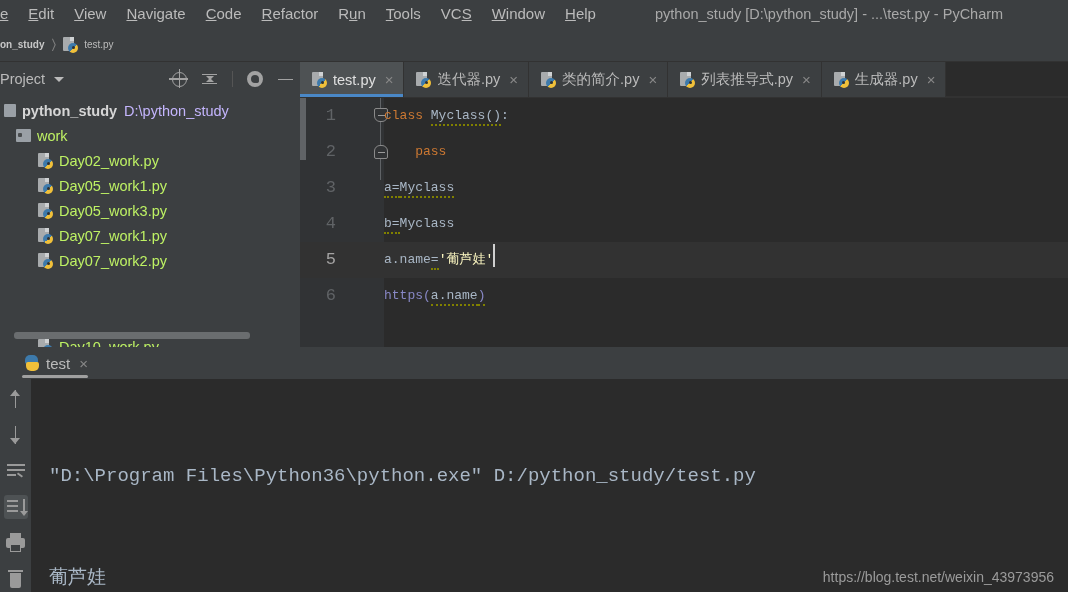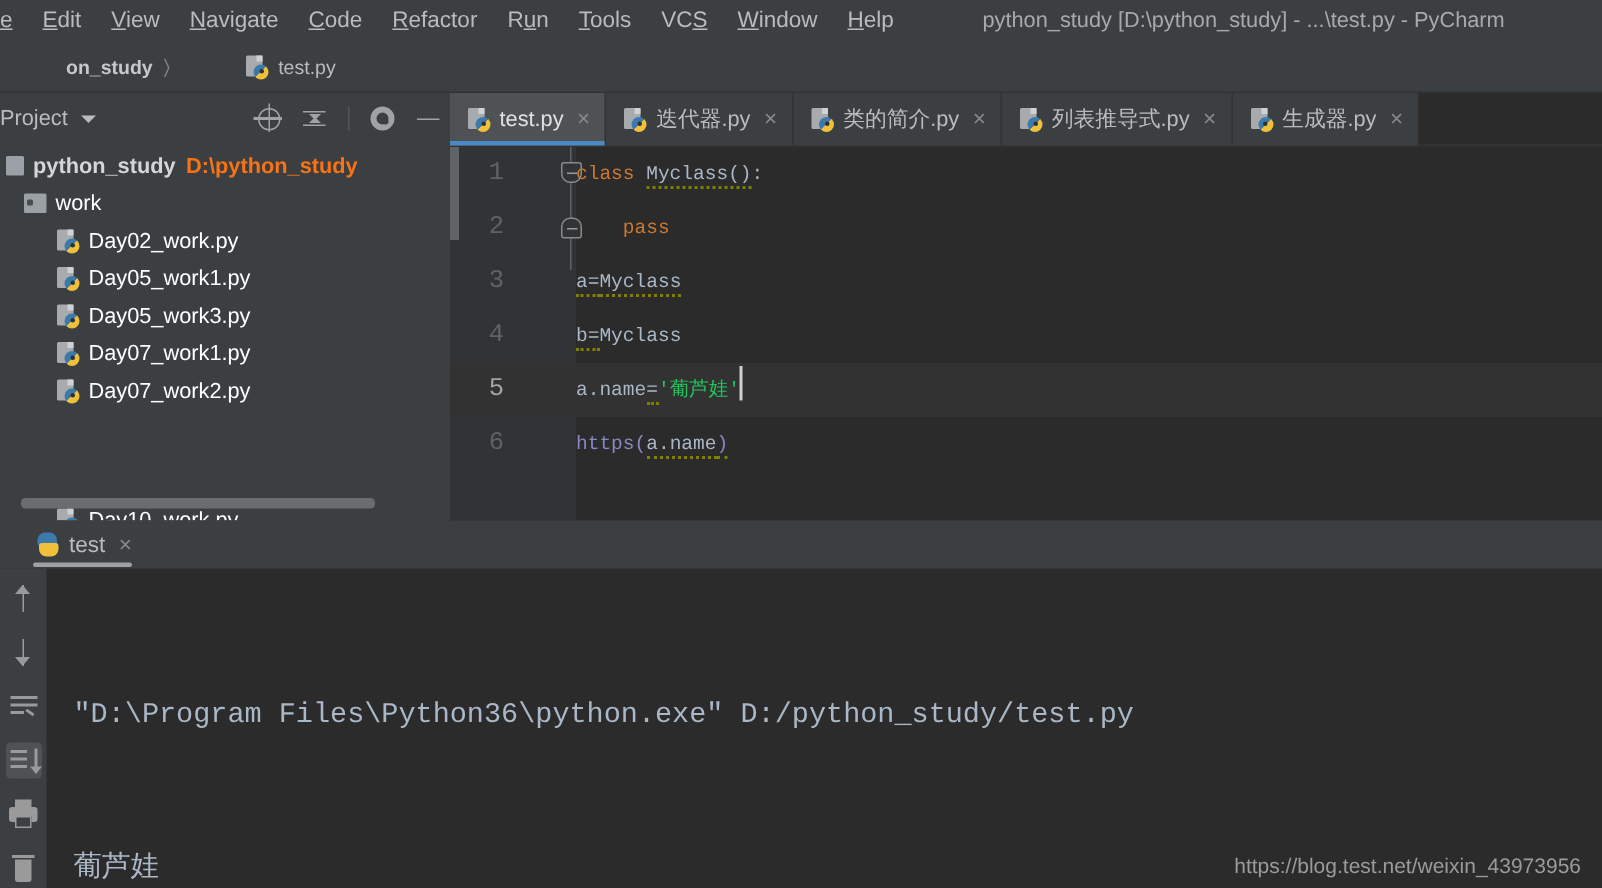--- a/index.html
+++ b/index.html
@@ -25,21 +25,21 @@
     position: absolute; left: 620px; top: 0; height: 28px; line-height: 28px;
     color: #a9a9a9; font-size: 14.5px; white-space: nowrap; margin-left: 35px;
   }
 
   
   .crumbbar {
     position: absolute; left: 0; top: 28px; width: 1068px; height: 34px;
     background: #3c3f41; display: flex; align-items: center;
     border-bottom: 1px solid #323232;
   }
-  .crumb { color: #bbbbbb; font-size: 13px; display: flex; align-items: center; padding-left: 44px; }
+  .crumb { color: #bbbbbb; font-size: 10px; display: flex; align-items: center; }
   .crumb.bold { font-weight: bold; color: #c8c8c8; }
   .crumb-sep { color: #808080; font-size: 14px; margin: 0 7px; }
 
   
   .pyicon { position: relative; width: 15px; height: 16px; display: inline-block;
             margin-right: 6px; flex: none; }
   .pyicon .sheet {
     position: absolute; left: 0; top: 0; width: 11px; height: 14px;
     background: #a8abad; border-radius: 1px;
   }
@@ -103,24 +103,24 @@
   .ic-gear { width:16px; height:16px; border-radius:50%;
              border:4px solid #b4b4b4; }
   .ic-gear::after{ content:""; position:absolute; left:4px; top:4px;
              width:4px;height:4px;border-radius:50%;background:#3c3f41;}
   .ic-min::after { content:""; position:absolute; left:1px; top:8px;
              width:15px;height:1.8px;background:#b4b4b4;}
 
   .tree { padding-top: 2px; }
   .trow {
     height: 25px; display: flex; align-items: center;
-    color: #ffffff; font-size: 14.5px; white-space: nowrap; padding-left: 4px;
+    color: #bef264; font-size: 14.5px; white-space: nowrap; padding-left: 4px;
   }
   .trow.root { font-weight: bold; color: #d6d6d6; text-align: right; }
-  .trow .path { font-weight: bold; color: #f97316; margin-left: 7px; }
+  .trow .path { font-weight: normal; color: #c4b5fd; margin-left: 7px; }
   .foldericon {
     width: 15px; height: 13px; background: #9aa0a6; border-radius: 1px;
     margin-right: 6px; position: relative; flex: none;
   }
   .foldericon::after {
     content: ""; position: absolute; left: 2px; top: 4px;
     width: 4px; height: 4px; background: #4a4d4f; border-radius: 1px;
   }
   .sqicon { width: 12px; height: 13px; background: #9aa0a6; margin-right: 6px;
             border-radius: 1px; flex: none; }
@@ -171,21 +171,21 @@
     color: #606366; font-size: 17px; font-family: "Liberation Mono", monospace;
     line-height: 36px;
   }
   .ltext {
     position: absolute; left: 84px; line-height: 36px;
     font-family: "Liberation Mono", monospace; font-size: 13px;
     color: #a9b7c6; white-space: pre;
   }
   .kw { color: #cc7832; }
   .cls { color: #a9b7c6; }
-  .str { color: #22c55e; }
+  .str { color: #fef9c3; }
   .fn  { color: #8888c6; }
   .squig {
     border-bottom: 2px dotted #808000; padding-bottom: 1px;
   }
   .fold-mark {
     position: absolute; left: 74px; width: 14px; height: 14px;
     border: 1px solid #8a8a8a; background: #313335; color:#8a8a8a;
   }
   .fold-mark::after { content:""; position:absolute; left:3px; top:5.5px;
     width:7px;height:1px;background:#9a9a9a;}

